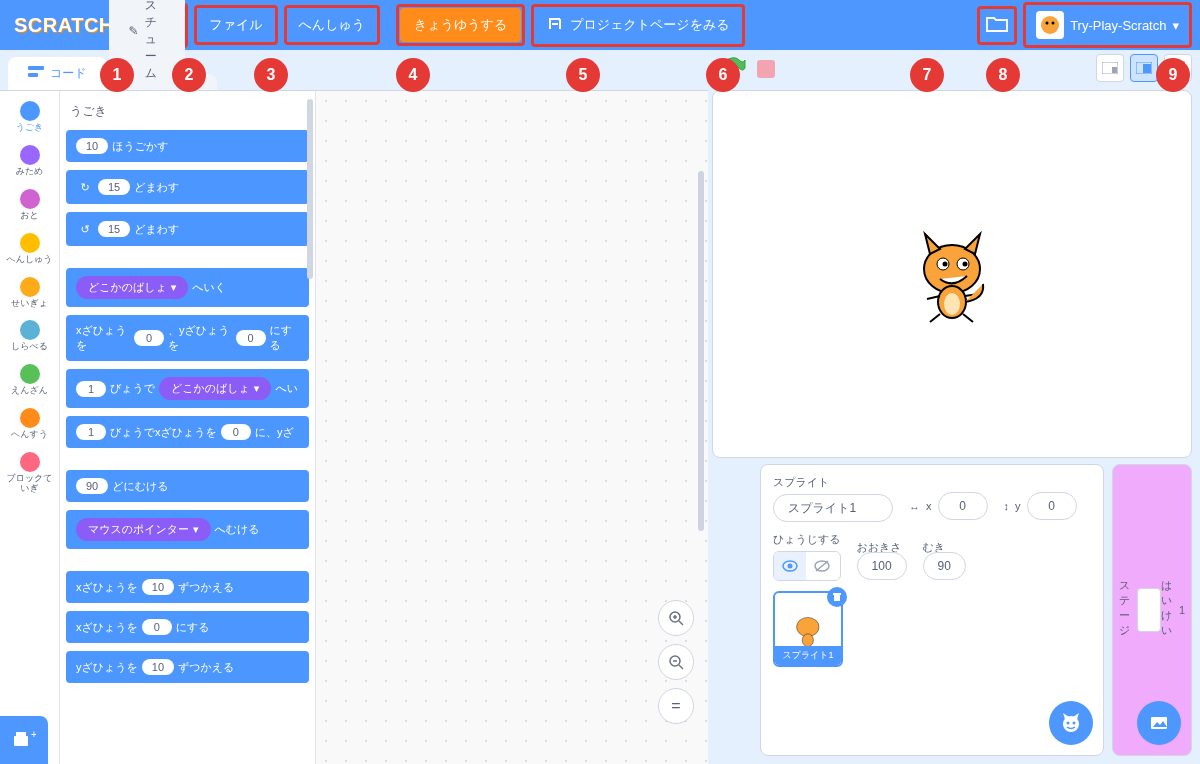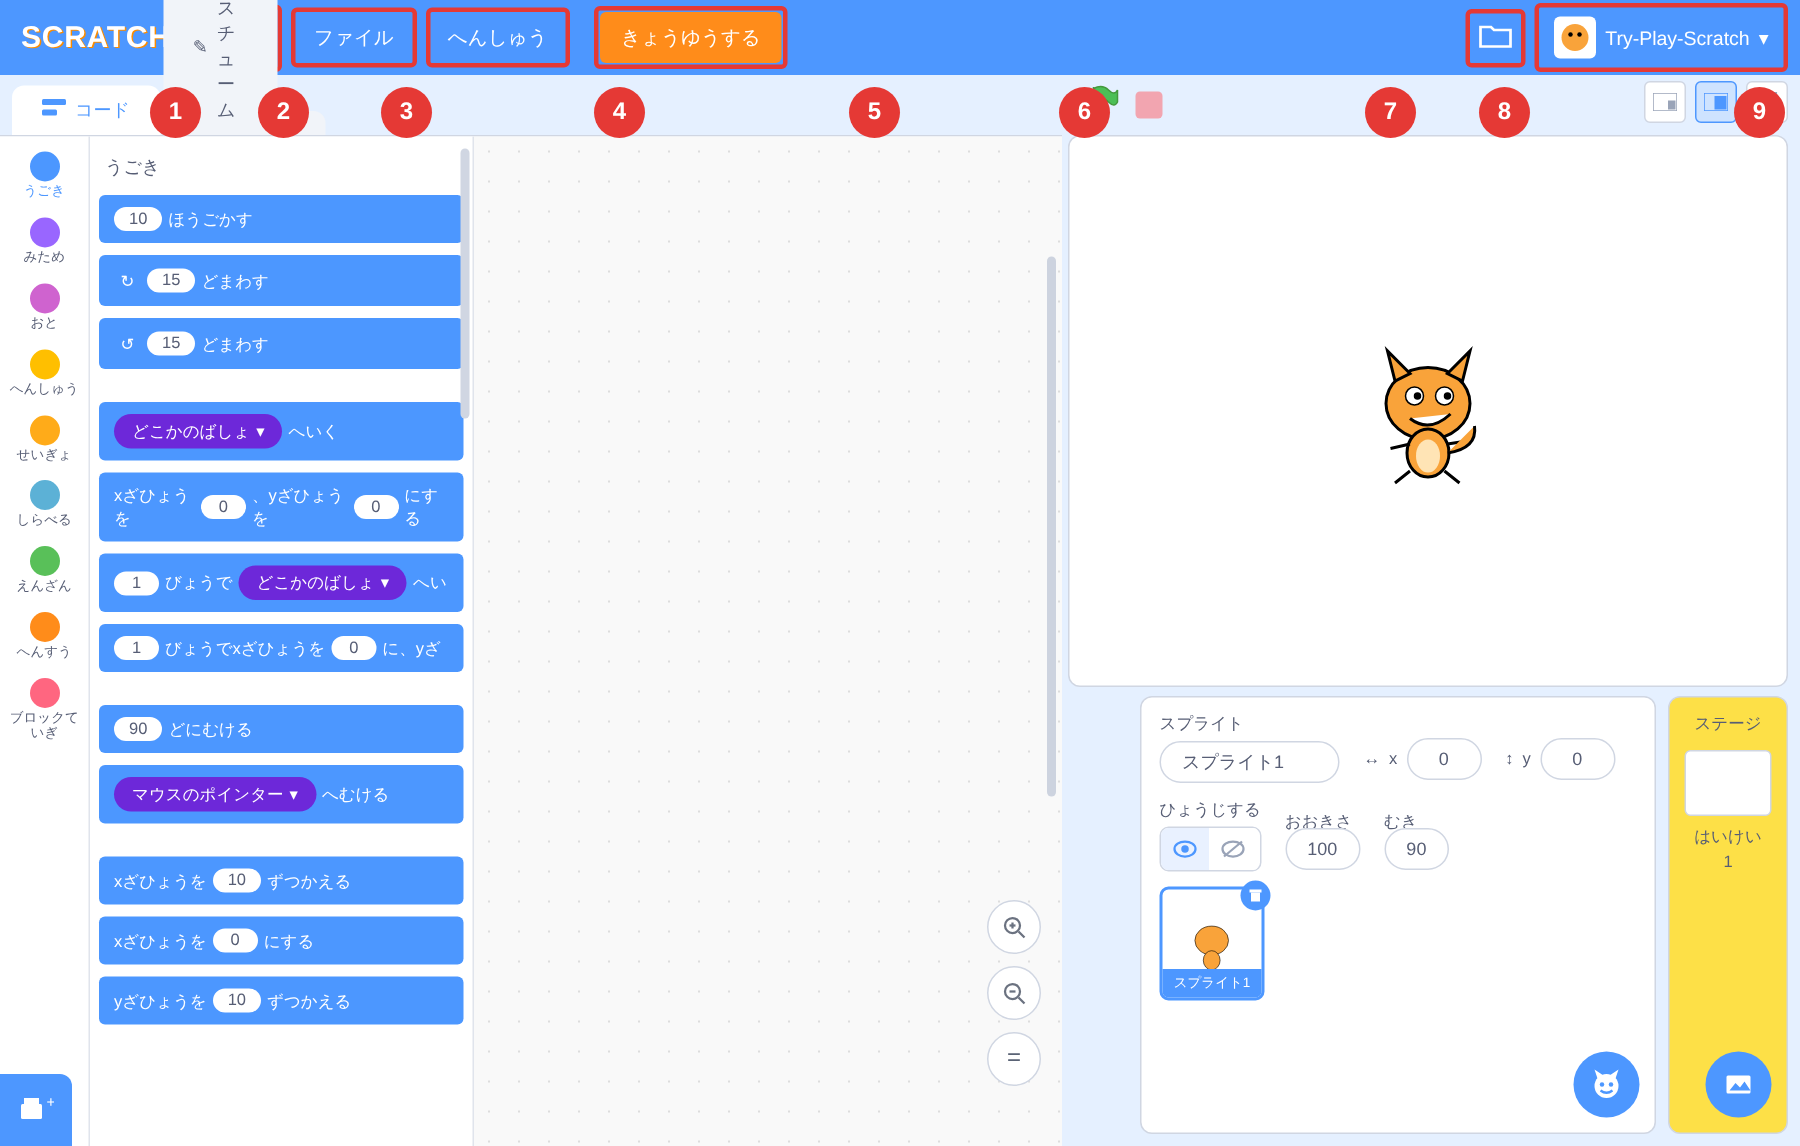--- a/index.html
+++ b/index.html
@@ -33,21 +33,21 @@
 .blocks-area { flex: 1; display: flex; background: #fff; border-top: 1px solid #d0d6e2; position: relative; }
 .category-col { width: 60px; background: #fff; border-right: 1px solid #e0e4ec; padding-top: 4px; }
 .cat-item { display: flex; flex-direction: column; align-items: center; padding: 6px 2px; cursor: pointer; }
 .cat-circle { width: 20px; height: 20px; border-radius: 50%; margin-bottom: 2px; }
 .cat-label { font-size: 9px; color: #575e75; text-align: center; line-height: 1.1; }
 .cat-item.active .cat-label { color: #4d97ff; }
 .palette { width: 256px; background: #fff; padding: 8px 6px; overflow-y: auto; position: relative; border-right: 1px solid #e0e4ec; }
 .palette-header { font-size: 12px; color: #575e75; margin: 4px 0 10px 4px; }
 .block { background: #4c97ff; color: #fff; font-size: 11px; border-radius: 4px; padding: 8px 10px; margin-bottom: 8px; display: flex; align-items: center; gap: 4px; position: relative; cursor: grab; min-height: 32px; }
 .block .pill { background: #fff; color: #575e75; border-radius: 20px; padding: 2px 10px; font-size: 11px; min-width: 30px; text-align: center; }
-.block .dropdown-pill { background: #6d28d9; color: #fff; border-radius: 20px; padding: 4px 12px; font-size: 11px; display: inline-flex; align-items: center; gap: 4px; }
+.block .dropdown-pill { background: #8b5cf6; color: #fff; border-radius: 20px; padding: 4px 12px; font-size: 11px; display: inline-flex; align-items: center; gap: 4px; }
 .block-icon { width: 18px; height: 18px; display: inline-flex; align-items: center; justify-content: center; }
 .block-spacer { height: 14px; }
 .workspace { flex: 1; background: #f9f9f9; background-image: radial-gradient(#ddd 1px, transparent 1px); background-size: 20px 20px; position: relative; }
 .zoom-controls { position: absolute; right: 14px; bottom: 40px; display: flex; flex-direction: column; gap: 8px; }
 .zoom-btn { width: 36px; height: 36px; border-radius: 50%; background: #fff; border: 1px solid #d0d6e2; display: flex; align-items: center; justify-content: center; cursor: pointer; color: #5a6375; font-size: 16px; }
 .ext-btn { position: absolute; left: 0; bottom: 0; width: 48px; height: 48px; background: #4d97ff; display: flex; align-items: center; justify-content: center; cursor: pointer; border-top-right-radius: 8px; }
 .backpack { height: 32px; border-top: 1px solid #d0d6e2; background: #fff; display: flex; align-items: center; justify-content: center; font-size: 12px; color: #575e75; cursor: pointer; }
 
 
 .right-col { flex: 1; display: flex; flex-direction: column; padding: 0 8px 8px 4px; gap: 6px; }
@@ -59,21 +59,21 @@
 .sprite-info-label { font-size: 11px; color: #575e75; margin-bottom: 4px; }
 .sprite-name-input { border: 1px solid #d0d6e2; border-radius: 20px; padding: 6px 14px; font-size: 12px; width: 120px; color: #575e75; }
 .xy-group { display: flex; align-items: center; gap: 6px; }
 .xy-val { border: 1px solid #d0d6e2; border-radius: 20px; padding: 6px 14px; font-size: 12px; min-width: 50px; text-align: center; background: #fff; color: #575e75; }
 .toggle-group { display: flex; border: 1px solid #d0d6e2; border-radius: 6px; overflow: hidden; }
 .toggle-btn { width: 32px; height: 28px; display: flex; align-items: center; justify-content: center; cursor: pointer; background: #fff; }
 .toggle-btn.active { background: #e9f1ff; }
 .sprite-thumb { width: 70px; height: 76px; border: 2px solid #4d97ff; border-radius: 6px; background: #fff; display: flex; flex-direction: column; align-items: center; justify-content: center; position: relative; cursor: pointer; margin-top: 8px; }
 .sprite-thumb-label { background: #4d97ff; color: #fff; font-size: 9px; width: 100%; text-align: center; padding: 3px 0; position: absolute; bottom: 0; border-radius: 0 0 4px 4px; }
 .delete-badge { position: absolute; top: -6px; right: -6px; width: 20px; height: 20px; background: #4d97ff; border-radius: 50%; display: flex; align-items: center; justify-content: center; }
-.stage-info { width: 80px; background: #fde047; border-radius: 8px; border: 1px solid #d0d6e2; padding: 10px 6px; display: flex; flex-direction: column; align-items: center; position: relative; }
+.stage-info { width: 80px; background: #f0abfc; border-radius: 8px; border: 1px solid #d0d6e2; padding: 10px 6px; display: flex; align-items: center; position: relative; }
 .stage-thumb { width: 58px; height: 44px; border: 1px solid #d0d6e2; border-radius: 4px; background: #fff; margin: 6px 0; }
 .fab { width: 44px; height: 44px; border-radius: 50%; background: #4d97ff; display: flex; align-items: center; justify-content: center; cursor: pointer; position: absolute; bottom: 10px; right: 10px; }
 
 
 .annot { position: absolute; width: 34px; height: 34px; background: #e53935; color: #fff; border-radius: 50%; display: flex; align-items: center; justify-content: center; font-weight: bold; font-size: 16px; z-index: 100; }
 </style>
 </head>
 <body>
 
 <div class="menubar">
@@ -94,20 +94,28 @@
   <div class="menu-item menu-box">へんしゅう</div>
 
   <div style="width: 4px"></div>
 
 
 
   <div class="menu-box" style="padding:1px;">
     <button class="share-btn">きょうゆうする</button>
   </div>
 
+  <div class="menu-item menu-box">
+    <span>
+      <svg width="18" height="18" viewBox="0 0 18 18">
+          <path d="M4 14 L4 4 L14 4 M14 4 L14 14 M 6 9 L12 9" stroke="#fff" stroke-width="2" fill="none"></path>
+        </svg>
+    </span>
+    <span>プロジェクトページをみる</span>
+  </div>
 
   <div class="spacer"></div>
 
   <div class="menu-item menu-box" style="padding:6px;">
     <span>
       <svg width="22" height="18" viewBox="0 0 22 18">
           <path d="M1 3 L1 16 L21 16 L21 5 L10 5 L8 3 Z" fill="none" stroke="#fff" stroke-width="1.8"></path>
         </svg>
     </span>
   </div>

